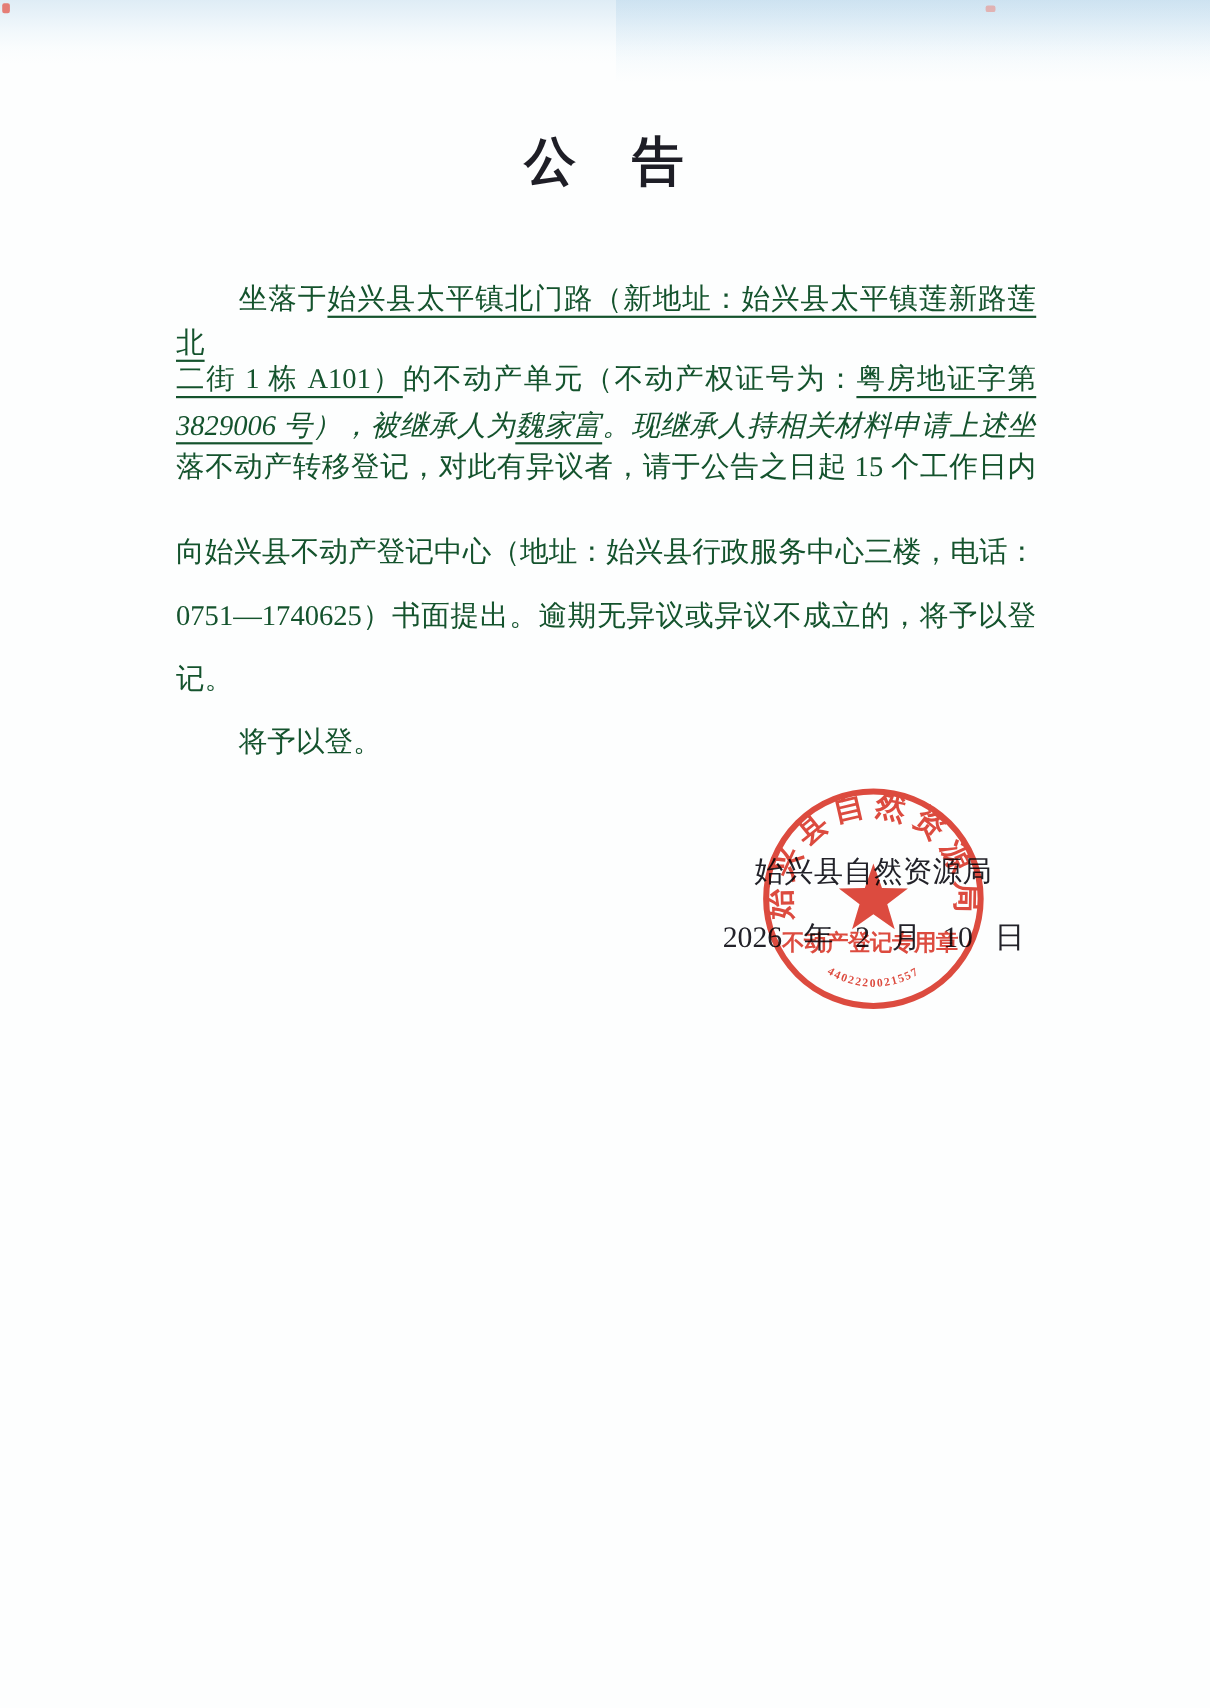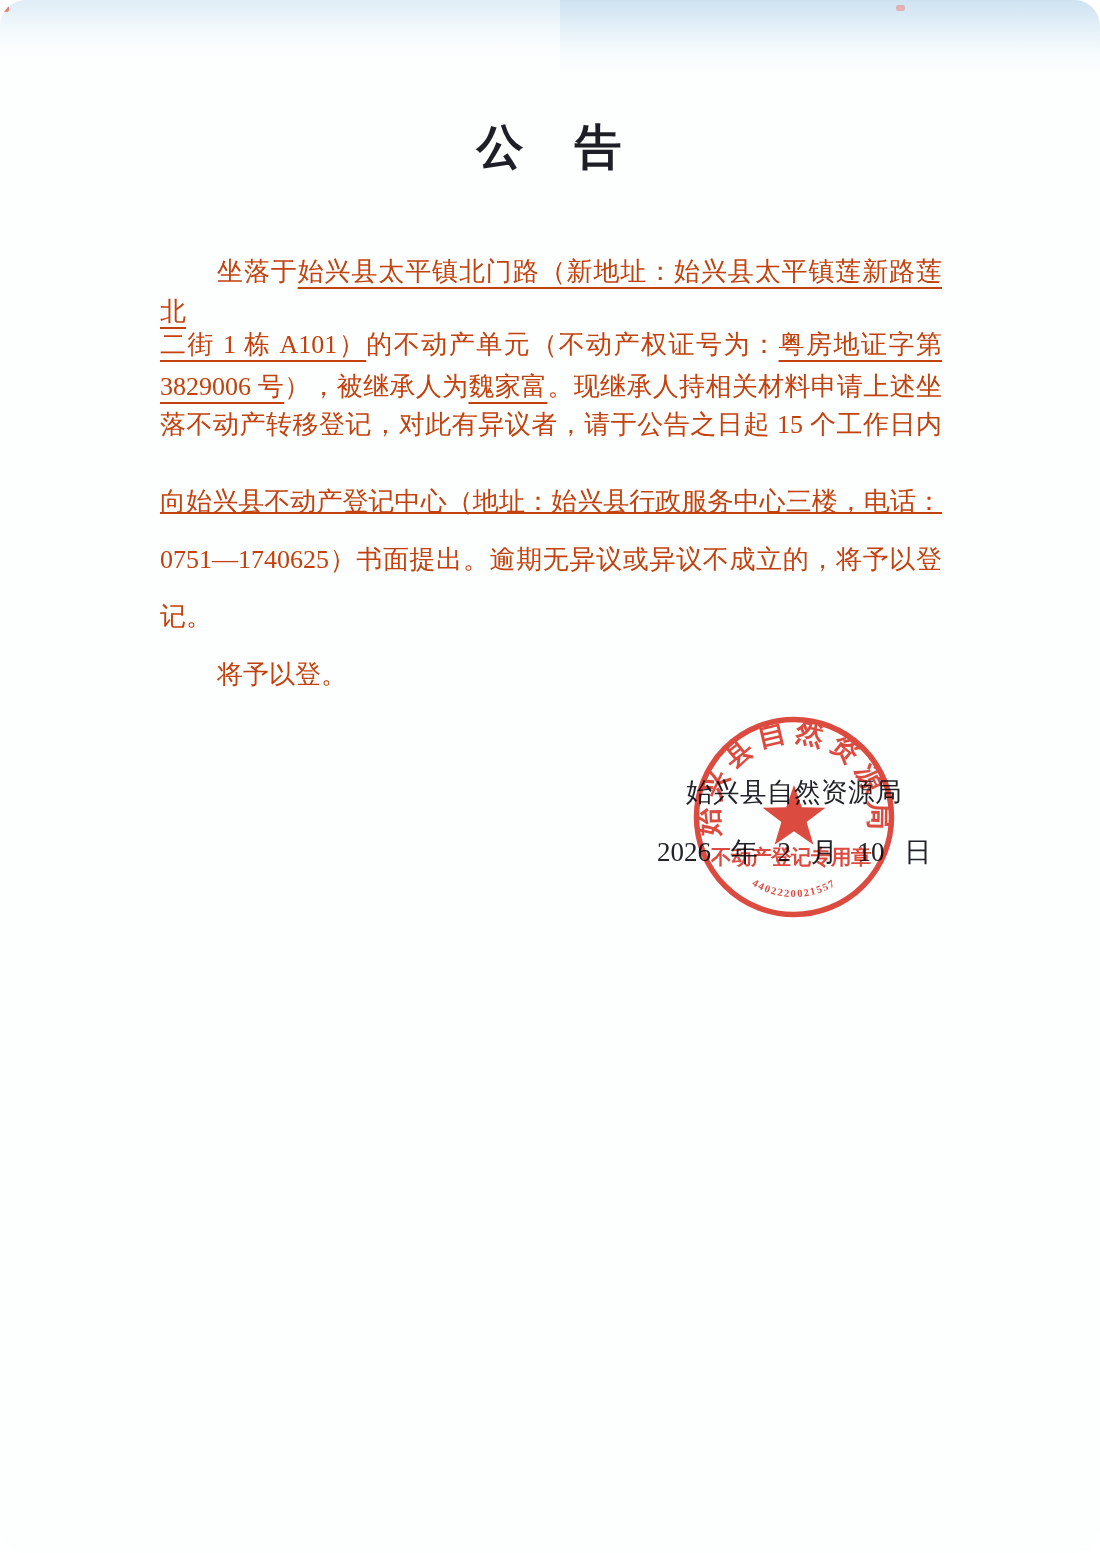--- a/index.html
+++ b/index.html
@@ -7,21 +7,20 @@
     width: 1100px; height: 1553px;
     background: #ffffff;
     font-family: "Liberation Serif", "DejaVu Serif", serif;
   }
   .page {
     position: relative;
     width: 1100px; height: 1553px;
     background: #fdfefe;
     overflow: hidden;
     color: #26262e;
-    border-radius: 26px;
   }
   
   .top-wash {
     position: absolute; top: 0; left: 0; right: 0; height: 58px;
     background: linear-gradient(to bottom,
       rgba(173, 208, 232, 0.38) 0%,
       rgba(196, 224, 242, 0.22) 45%,
       rgba(220, 240, 250, 0.10) 75%,
       rgba(230, 245, 252, 0) 100%);
   }
@@ -50,29 +49,29 @@
     color: #1e1e26;
   }
   .line {
     position: absolute;
     left: 160px;
     width: 782px;
     font-size: 26px;
     line-height: 40px;
     text-align: justify;
     text-justify: inter-character;
-    color: #c2410c;
+    color: #14532d;
   }
   .line.full { text-align-last: justify; }
   .line.indent { text-indent: 57px; }
   .l1 { top: 252px; }
   .l2 { top: 310px; margin-top: 15px; }
-  .l3 { top: 367px; }
+  .l3 { top: 367px; font-style: italic; }
   .l4 { top: 405px; }
-  .l5 { top: 482px; text-decoration: underline; }
+  .l5 { top: 482px; }
   .l6 { top: 540px; }
   .l7 { top: 597px; }
   .l8 { top: 655px; }
   .u {
     text-decoration: underline;
     text-underline-offset: 7px;
     text-decoration-thickness: 1.5px;
   }
   .sig-bureau {
     position: absolute; left: 686px; top: 774px;

